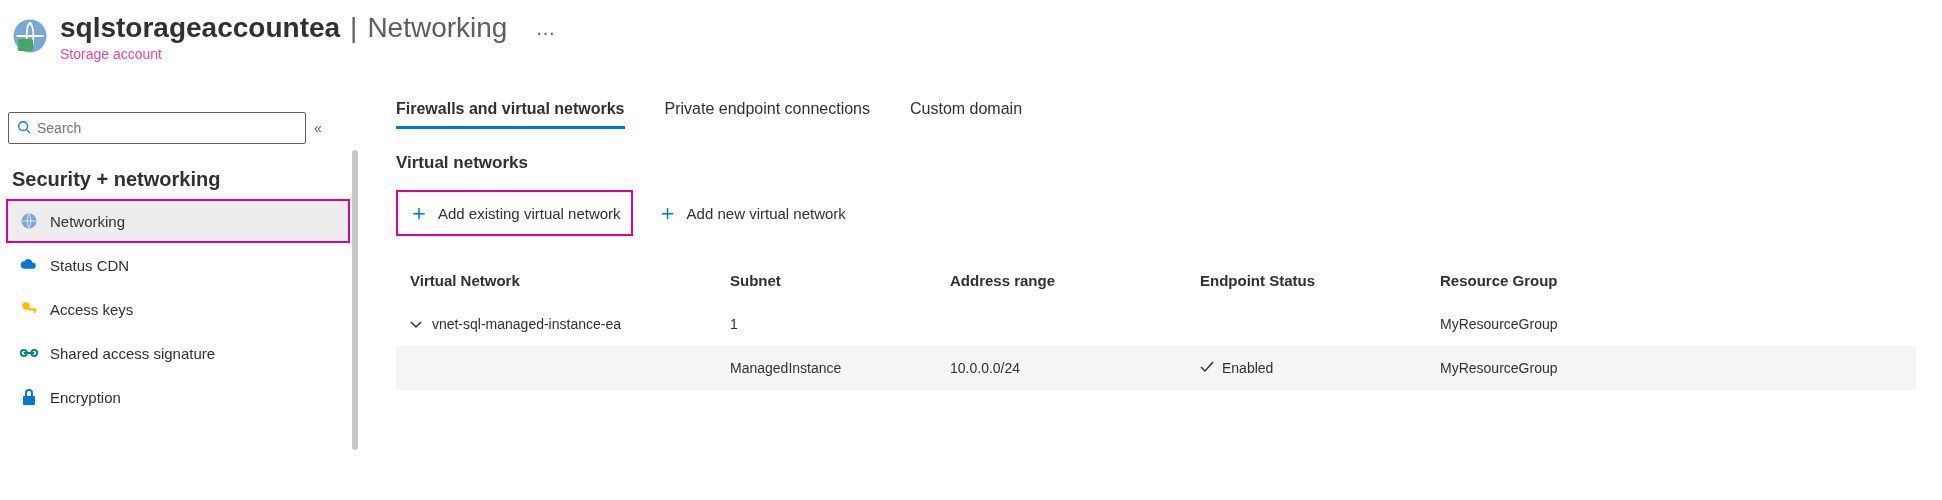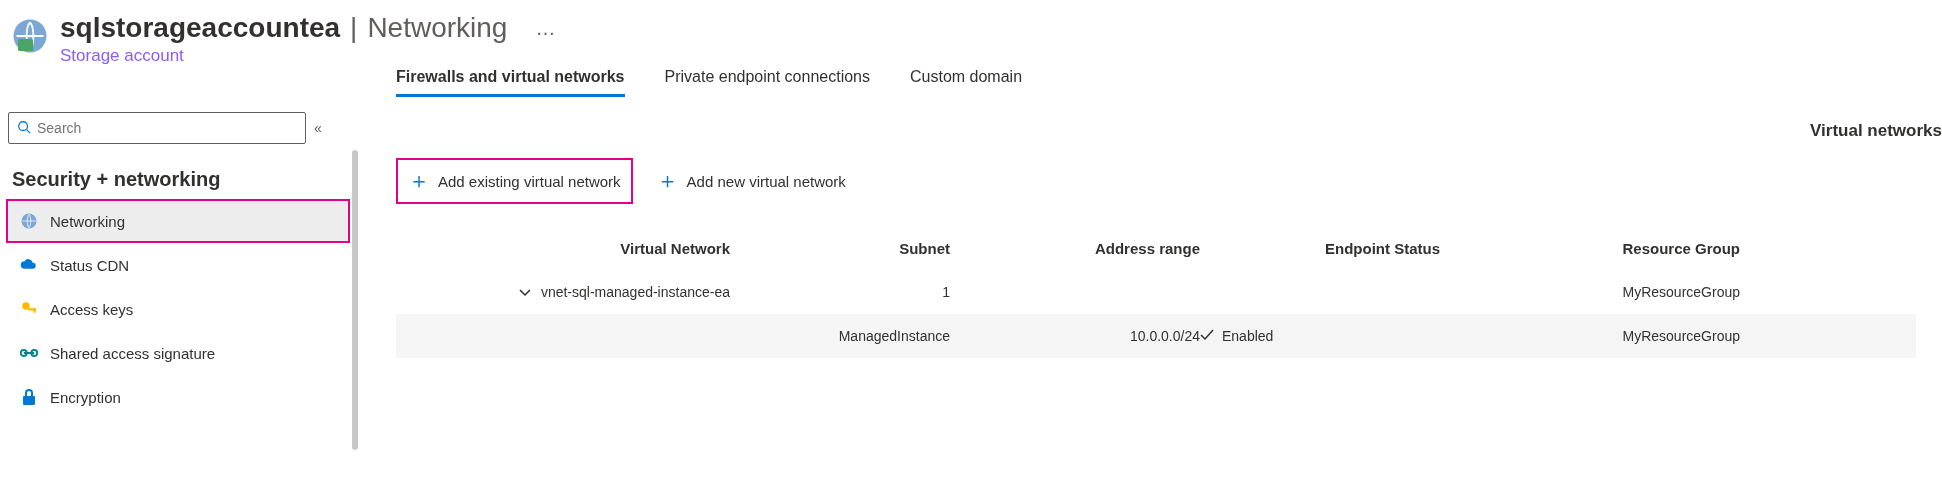--- a/index.html
+++ b/index.html
@@ -25,21 +25,21 @@
       width: 36px;
       height: 36px;
       margin-top: 6px;
     }
     .header-text { display: flex; flex-direction: column; }
     .header-title { display: flex; align-items: center; gap: 10px; }
     .resource-name { font-size: 28px; font-weight: 600; color: #323130; }
     .page-name { font-size: 28px; font-weight: 400; color: #605e5c; }
     .divider-pipe { font-size: 28px; font-weight: 300; color: #605e5c; }
     .more-icon { font-size: 20px; color: #605e5c; margin-left: 18px; letter-spacing: 2px; }
-    .resource-type { font-size: 17px; color: #8b5cf6; margin-top: 2px; }
+    .resource-type { font-size: 14px; color: #ec4899; margin-top: 2px; }
 
     
     .sidebar {
       width: 350px;
       padding-top: 112px;
       padding-left: 8px;
       position: relative;
     }
     .search-wrap {
       display: flex;
@@ -92,24 +92,23 @@
       top: 150px;
       left: 352px;
       width: 6px;
       height: 300px;
       background: #c7c7c7;
       border-radius: 3px;
     }
 
     
     .main {
-      padding-top: 68px;
+      padding-top: 100px;
       padding-left: 46px;
       flex: 1;
-      text-align: right;
     }
     .tabs {
       display: flex;
       gap: 40px;
       border-bottom: none;
       margin-bottom: 24px;
     }
     .tab {
       font-size: 16px;
       padding-bottom: 8px;

